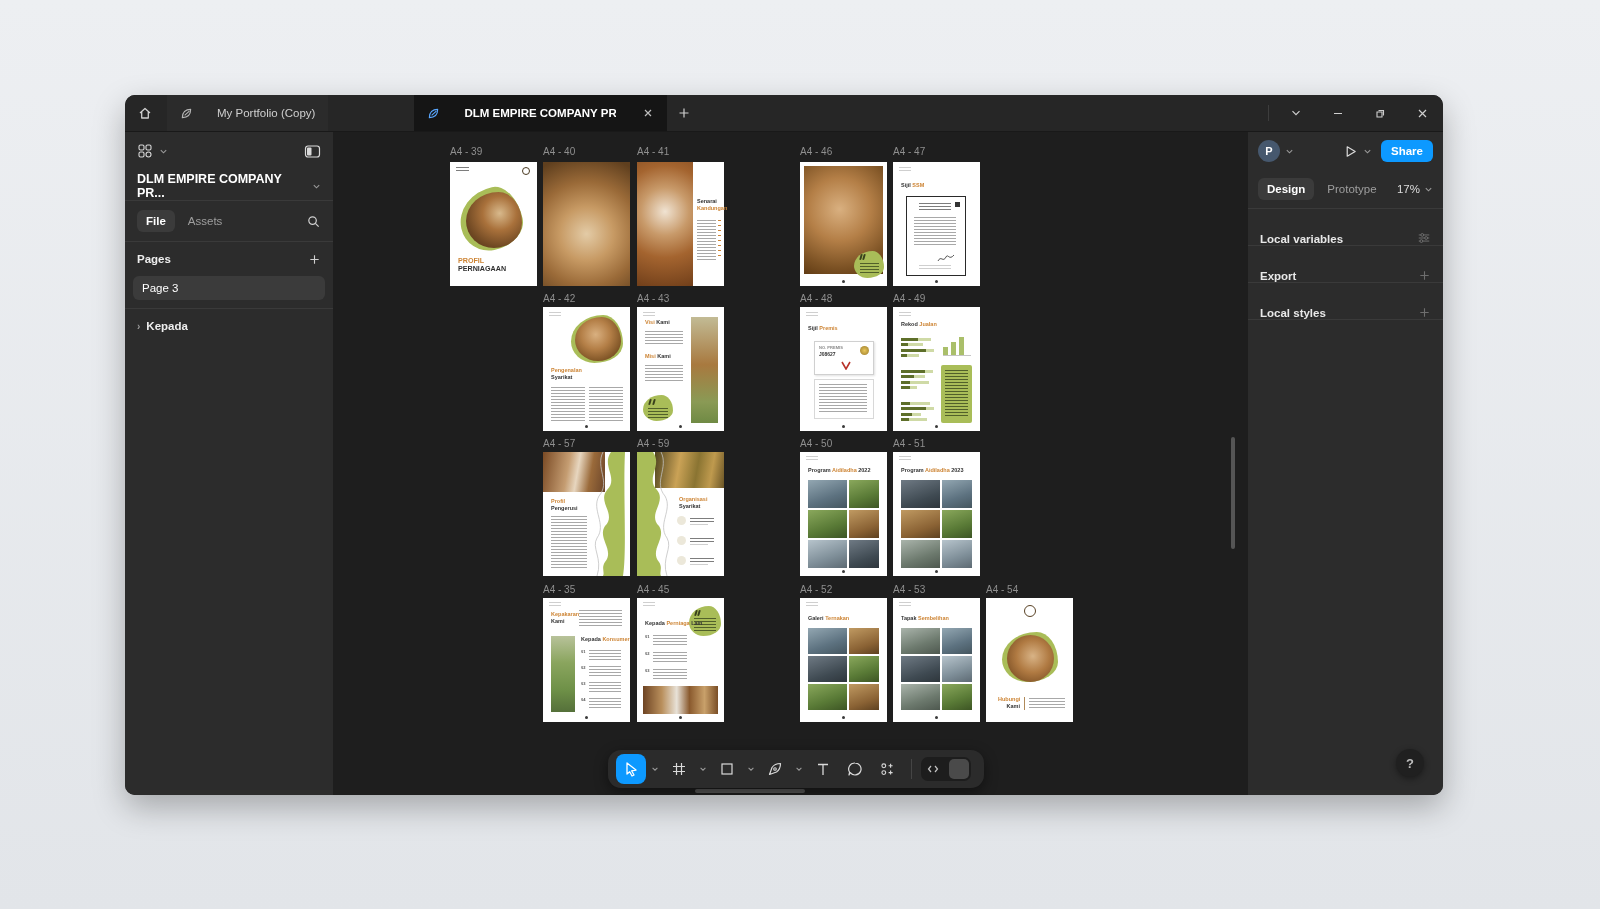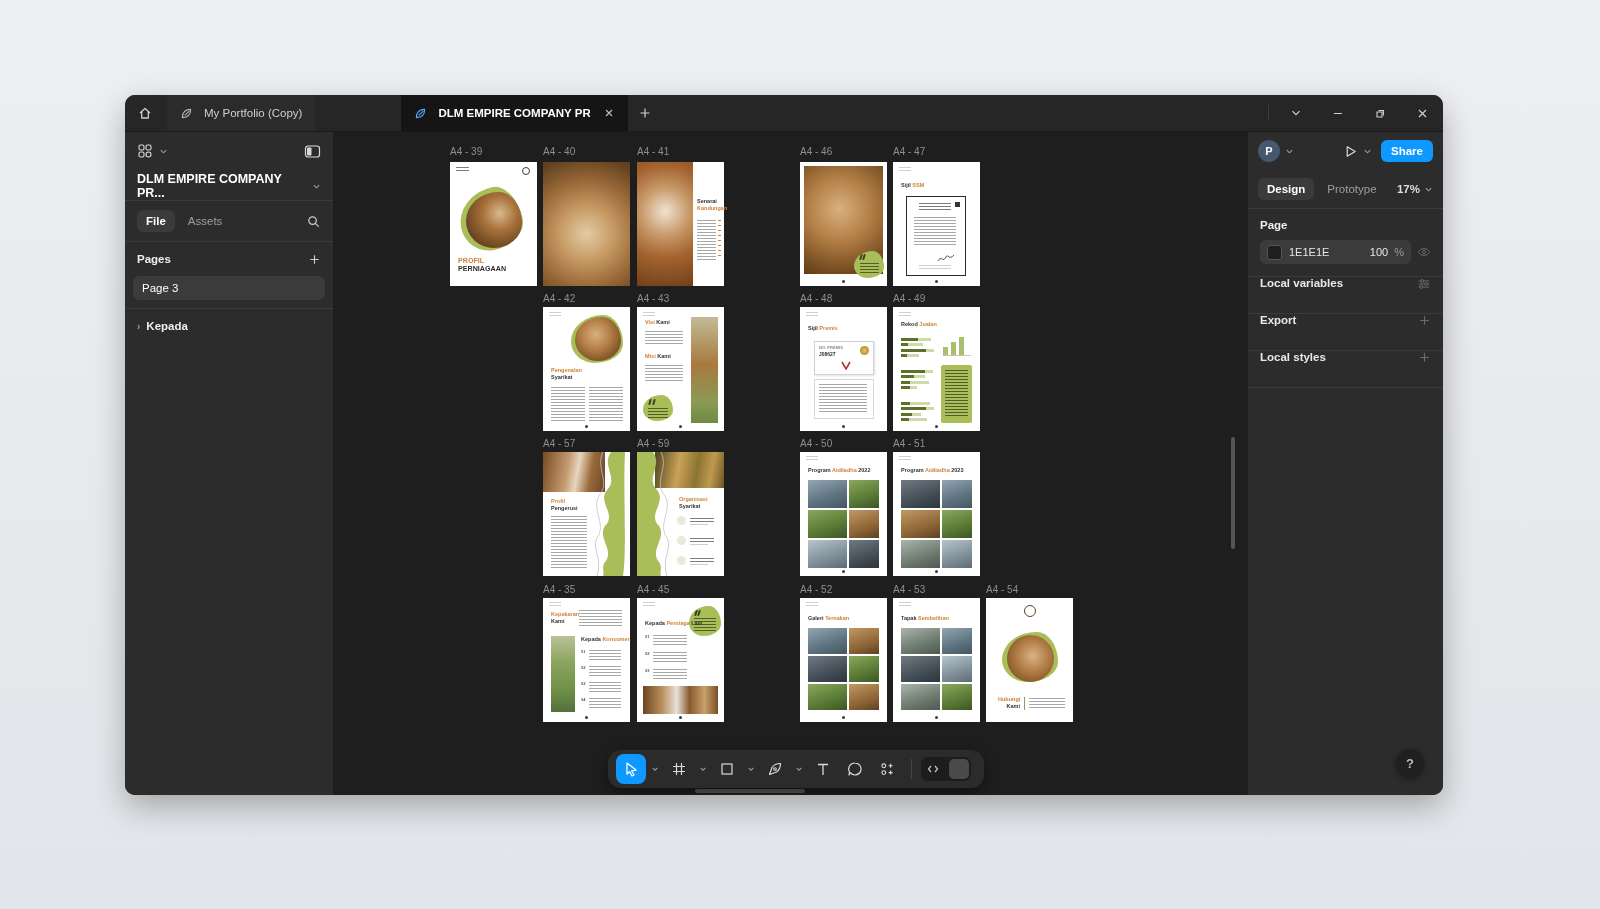--- a/index.html
+++ b/index.html
@@ -1,21 +1,21 @@
 <!DOCTYPE html>
 <html><head>
 <meta charset="utf-8">
 <style>
   html,body{margin:0;padding:0}
   body{width:1600px;height:909px;background:linear-gradient(180deg,#edeff2,#e2e5e9);font-family:"Liberation Sans",sans-serif;position:relative;overflow:hidden}
   .app{position:absolute;left:125px;top:95px;width:1318px;height:700px;border-radius:10px;overflow:hidden;background:#1e1e1e;box-shadow:0 12px 32px rgba(0,0,0,.28)}
   
   .tabbar{height:36px;background:#262626;display:flex;align-items:stretch;position:relative;border-bottom:1px solid #191919}
   .homebtn{width:40px;display:flex;align-items:center;justify-content:center}
-  .tab{display:flex;align-items:center;gap:11px;padding:0 13px;font-size:11.5px;color:#cfcfcf;white-space:nowrap}
+  .tab{display:flex;align-items:center;gap:24px;padding:0 13px;font-size:11.5px;color:#cfcfcf;white-space:nowrap}
   .tab.inactive{background:#2b2b2b;margin-left:2px}
   .tab.active{background:#151515;color:#fff;font-weight:700;margin-left:86px}
   .tab .tlabel{max-width:152px;overflow:hidden}
   .tabclose{margin-left:2px;display:flex;align-items:center}
   .newtab{display:flex;align-items:center;justify-content:center;width:34px}
   .winctl{position:absolute;right:0;top:0;height:36px;display:flex;align-items:center;gap:0}
   .winctl .sep{width:1px;height:16px;background:#3d3d3d;margin-right:6px}
   .wbtn{width:42px;height:36px;display:flex;align-items:center;justify-content:center}
   
   .main{display:flex;height:663px}
@@ -35,30 +35,30 @@
   .filetabs .spacer,.rtabs .spacer{flex:1}
   .pagesrow{height:34px;display:flex;align-items:center;justify-content:space-between;padding:0 12px;font-size:11.5px;font-weight:700;color:#eee}
   .pageitem{margin:0 8px 8px;background:#3b3b3b;border-radius:6px;height:24px;display:flex;align-items:center;padding:0 9px;font-size:11.5px;color:#fff}
   .layersrow{height:34px;display:flex;align-items:center;gap:6px;padding:0 12px;font-size:11.5px;font-weight:700;color:#eee}
   .chevr{color:#9a9a9a;font-size:10px}
   
   .rp-top{height:38px;display:flex;align-items:center;padding:0 10px;gap:5px}
   .avatar{width:22px;height:22px;border-radius:50%;background:#46586e;color:#fff;font-size:11px;font-weight:700;display:flex;align-items:center;justify-content:center}
   .share{margin-left:4px;background:#0d99ff;color:#fff;border:none;font-size:11.5px;font-weight:600;padding:5px 10px;border-radius:6px;font-family:inherit}
   .rtabs{height:38px;display:flex;align-items:center;gap:4px;padding:0 10px}
-  .zoom{display:flex;align-items:center;gap:4px;font-size:11.5px;color:#ddd;font-weight:700}
+  .zoom{display:flex;align-items:center;gap:4px;font-size:11.5px;color:#ddd;font-weight:400}
   .rsec{padding:10px 12px 12px}
   .rsec .hdr2{font-size:11.5px;font-weight:700;color:#eee}
   .colorrow{margin-top:9px;display:flex;align-items:center;gap:6px}
   .colorfield{flex:1;background:#3b3b3b;border-radius:6px;height:24px;display:flex;align-items:center;padding:0 7px;gap:7px}
   .swatch{width:13px;height:13px;border-radius:3px;border:1px solid #555}
   .hex{font-size:11px;color:#e8e8e8;flex:1}
   .op{display:flex;gap:6px;font-size:11px;color:#e8e8e8;align-items:center}
   .op .unit{color:#9a9a9a}
-  .rrow{height:36px;display:flex;align-items:flex-start;justify-content:space-between;padding:0 12px;font-size:11.5px;font-weight:700;color:#e8e8e8}
+  .rrow{height:36px;display:flex;align-items:flex-end;justify-content:space-between;padding:0 12px;font-size:11.5px;font-weight:700;color:#e8e8e8}
   .helpbtn{position:absolute;right:19px;bottom:18px;width:28px;height:28px;border-radius:50%;background:#202020;color:#bdbdbd;font-size:13px;font-weight:600;display:flex;align-items:center;justify-content:center;box-shadow:0 2px 6px rgba(0,0,0,.4)}
   
   .fl{position:absolute;font-size:10px;color:#8f8f8f;white-space:nowrap}
   .fr{position:absolute;width:87px;height:124px;background:#fff}
   .txt{background-image:repeating-linear-gradient(to bottom,#a8a8a8 0,#a8a8a8 1px,transparent 1px,transparent 3px)}
   .txt.lt{background-image:repeating-linear-gradient(to bottom,#cfcfcf 0,#cfcfcf 1px,transparent 1px,transparent 3px)}
   .txt.dk{background-image:repeating-linear-gradient(to bottom,#7d7d7d 0,#7d7d7d 1px,transparent 1px,transparent 3px)}
   .txt.ol{background-image:repeating-linear-gradient(to bottom,#51602a 0,#51602a 1px,transparent 1px,transparent 3px)}
   .abs{position:absolute}
   .pgdot{position:absolute;left:50%;bottom:3px;width:3px;height:3px;margin-left:-1.5px;border-radius:50%;background:#3a3a3a}
@@ -666,39 +666,20 @@
         <span class="spacer"></span>
         <span class="zoom">
           <span>17%</span>
           <span>
               <svg width="9" height="9" viewBox="0 0 10 10">
                 <path d="M2 3.5 5 6.5 8 3.5" fill="none" stroke="#9a9a9a" stroke-width="1.2"></path>
               </svg>
             </span>
         </span>
       </div>
-      <div class="rsec div">
-        <div class="hdr2">Page</div>
-        <div class="colorrow">
-          <div class="colorfield">
-            <span class="swatch" style="background:#1E1E1E"></span>
-            <span class="hex">1E1E1E</span>
-            <span class="op">
-              <span>100</span>
-              <span class="unit">%</span>
-            </span>
-          </div>
-          <span>
-              <svg width="14" height="14" viewBox="0 0 16 16">
-                <path d="M1.5 8S4 4 8 4s6.5 4 6.5 4S12 12 8 12 1.5 8 1.5 8Z" fill="none" stroke="#6e6e6e" stroke-width="1.1"></path>
-                <circle cx="8" cy="8" r="1.8" fill="none" stroke="#6e6e6e" stroke-width="1.1"></circle>
-              </svg>
-            </span>
-        </div>
-      </div>
       <div class="rrow div">
         <span>Local variables</span>
         <span>
             <svg width="14" height="14" viewBox="0 0 16 16">
               <path d="M2 4.5h12M2 8h12M2 11.5h12" stroke="#6e6e6e" stroke-width="1.1"></path>
               <circle cx="6" cy="4.5" r="1.6" fill="#2c2c2c" stroke="#6e6e6e" stroke-width="1.1"></circle>
               <circle cx="10.5" cy="8" r="1.6" fill="#2c2c2c" stroke="#6e6e6e" stroke-width="1.1"></circle>
               <circle cx="5" cy="11.5" r="1.6" fill="#2c2c2c" stroke="#6e6e6e" stroke-width="1.1"></circle>
             </svg>
           </span>

